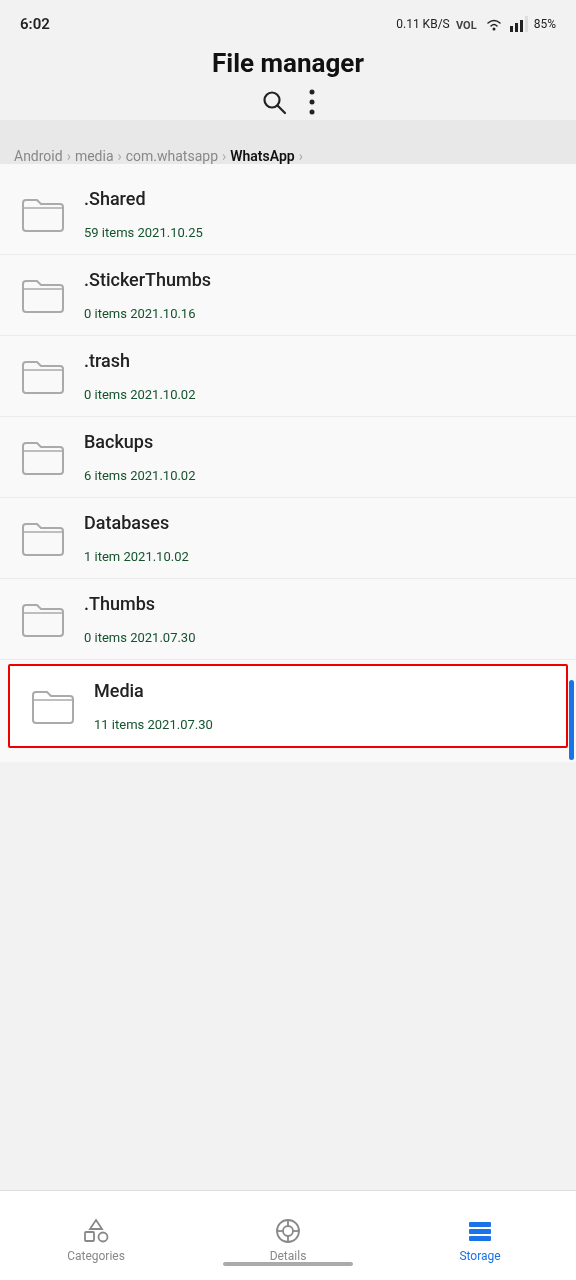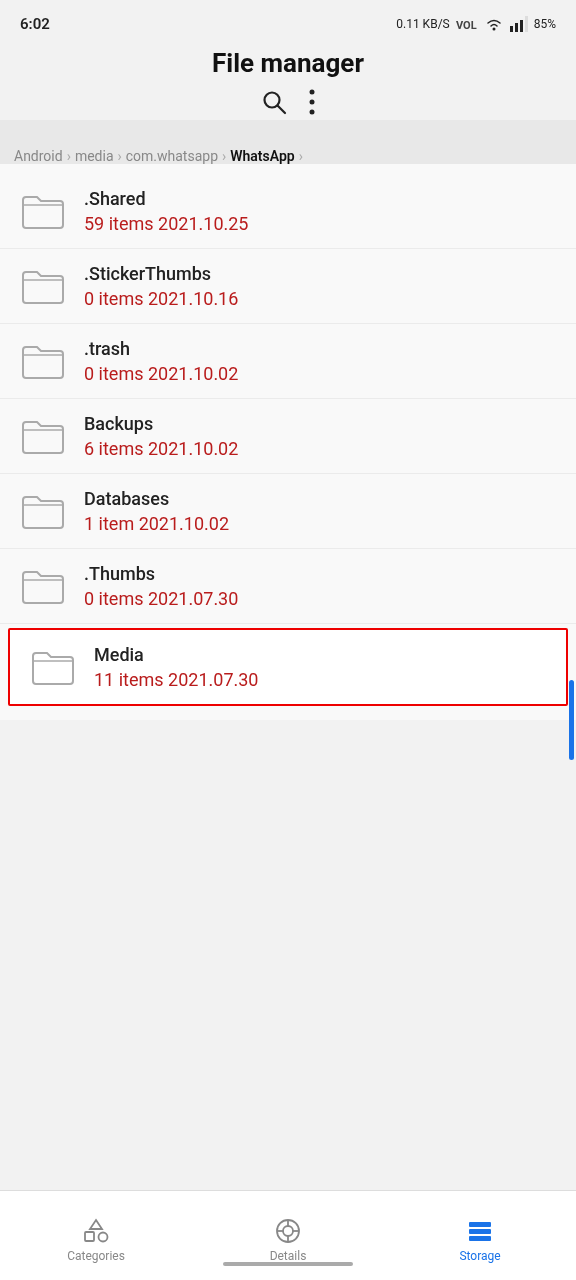--- a/index.html
+++ b/index.html
@@ -117,22 +117,23 @@
       display: flex;
       flex-direction: column;
       gap: 4px;
     }
     .file-name {
       font-size: 18px;
       font-weight: 500;
       color: #222;
     }
     .file-meta {
-      font-size: 18px;
-      color: #b91c1c;
+      font-size: 13px;
+      color: #14532d;
+      margin-top: 12px;
     }
 
     
     .bottom-nav {
       position: absolute;
       bottom: 0;
       left: 0;
       width: 576px;
       height: 90px;
       background: #fff;

